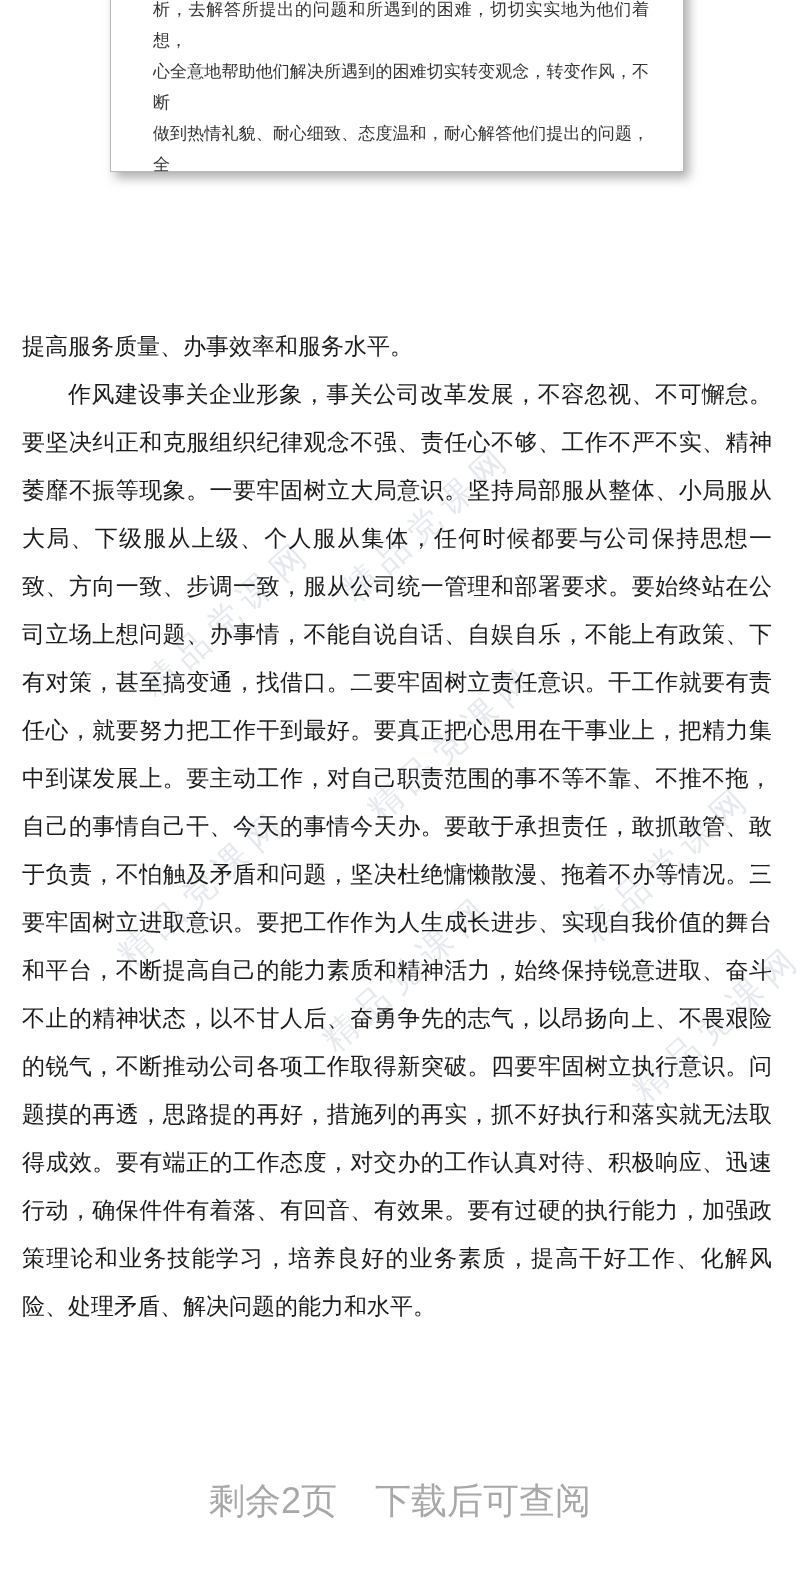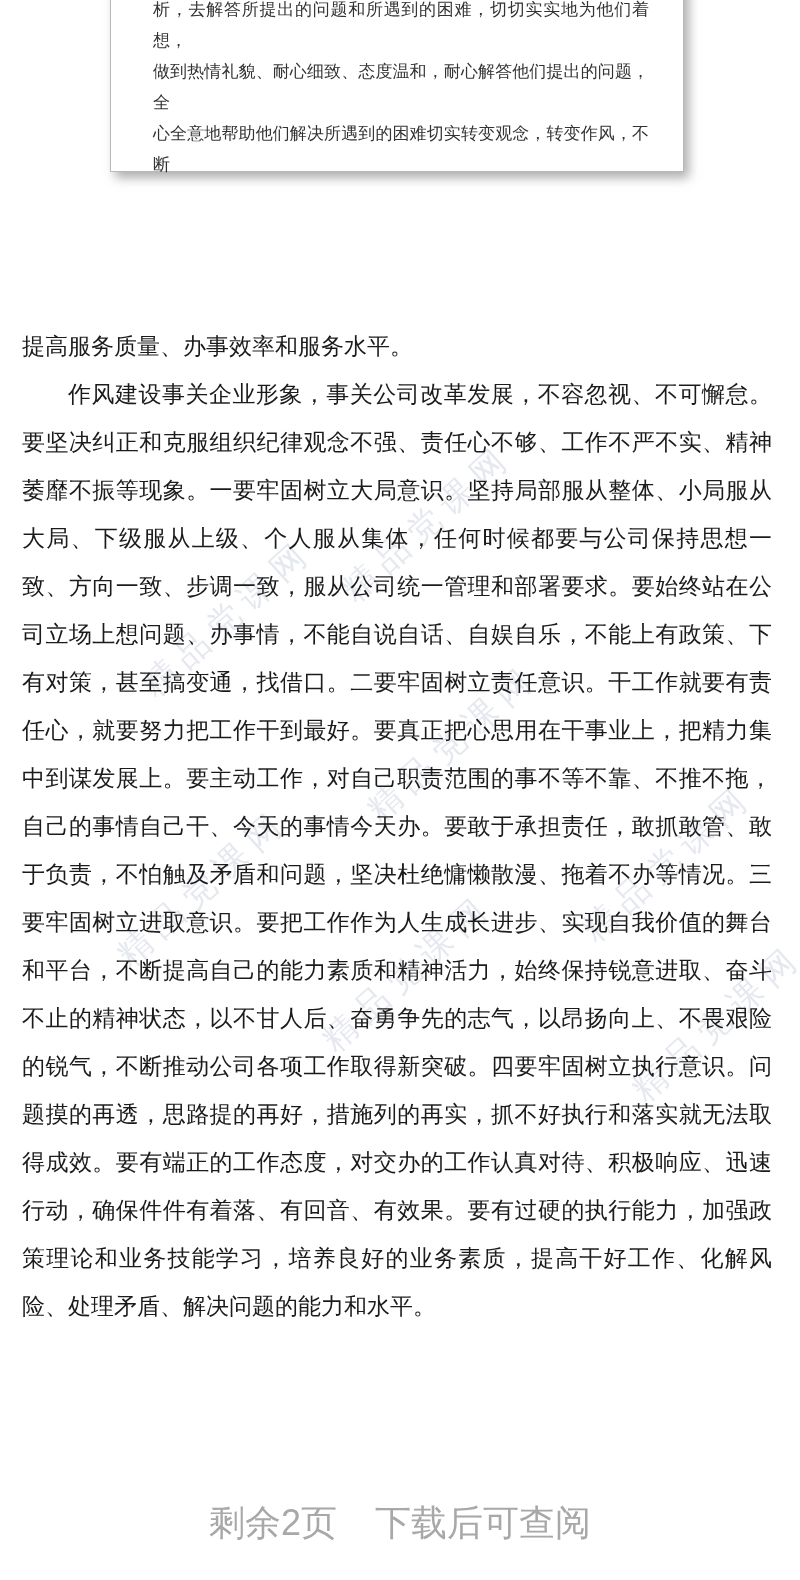--- a/index.html
+++ b/index.html
@@ -41,21 +41,21 @@
     position:absolute;left:22px;right:28px;top:324px;
     font-size:23px;line-height:48px;color:var(--body-text);
     text-align:justify;z-index:2;font-family:Liberation Mono, monospace;
   }
   .body-text p{margin:0;}
   .body-text p.indent{text-indent:2em;}
 
   
   .footer{
     position:absolute;top:1477px;left:0;width:100%;
-    text-align:center;font-size:36px;color:var(--footer-text);z-index:2;margin-top:22px;
+    text-align:center;font-size:36px;color:var(--footer-text);z-index:2;
   }
   .footer .sp{display:inline-block;width:38px;}
 </style>
 </head>
 <body>
 
 <div class="page">
 
   <div class="watermark-layer">
       <div class="wm" style="left: 320px; top: 500px;">精品党课网</div>
@@ -63,22 +63,22 @@
       <div class="wm" style="left: 345px; top: 720px;">精品党课网</div>
       <div class="wm" style="left: 560px; top: 840px;">精品党课网</div>
       <div class="wm" style="left: 95px; top: 865px;">精品党课网</div>
       <div class="wm" style="left: 300px; top: 950px;">精品党课网</div>
       <div class="wm" style="left: 610px; top: 1000px;">精品党课网</div>
     </div>
 
   <div class="preview-card">
     <div class="card-text">
       <p>析，去解答所提出的问题和所遇到的困难，切切实实地为他们着想，</p>
+      <p>心全意地帮助他们解决所遇到的困难切实转变观念，转变作风，不断</p>
       <p>做到热情礼貌、耐心细致、态度温和，耐心解答他们提出的问题，全</p>
-      <p>心全意地帮助他们解决所遇到的困难切实转变观念，转变作风，不断</p>
     </div>
   </div>
 
   <div class="body-text">
     <p>提高服务质量、办事效率和服务水平。</p>
     <p class="indent">作风建设事关企业形象，事关公司改革发展，不容忽视、不可懈怠。要坚决纠正和克服组织纪律观念不强、责任心不够、工作不严不实、精神萎靡不振等现象。一要牢固树立大局意识。坚持局部服从整体、小局服从大局、下级服从上级、个人服从集体，任何时候都要与公司保持思想一致、方向一致、步调一致，服从公司统一管理和部署要求。要始终站在公司立场上想问题、办事情，不能自说自话、自娱自乐，不能上有政策、下有对策，甚至搞变通，找借口。二要牢固树立责任意识。干工作就要有责任心，就要努力把工作干到最好。要真正把心思用在干事业上，把精力集中到谋发展上。要主动工作，对自己职责范围的事不等不靠、不推不拖，自己的事情自己干、今天的事情今天办。要敢于承担责任，敢抓敢管、敢于负责，不怕触及矛盾和问题，坚决杜绝慵懒散漫、拖着不办等情况。三要牢固树立进取意识。要把工作作为人生成长进步、实现自我价值的舞台和平台，不断提高自己的能力素质和精神活力，始终保持锐意进取、奋斗不止的精神状态，以不甘人后、奋勇争先的志气，以昂扬向上、不畏艰险的锐气，不断推动公司各项工作取得新突破。四要牢固树立执行意识。问题摸的再透，思路提的再好，措施列的再实，抓不好执行和落实就无法取得成效。要有端正的工作态度，对交办的工作认真对待、积极响应、迅速行动，确保件件有着落、有回音、有效果。要有过硬的执行能力，加强政策理论和业务技能学习，培养良好的业务素质，提高干好工作、化解风险、处理矛盾、解决问题的能力和水平。</p>
   </div>
 
   <div class="footer">
     <span>剩余2页</span><span class="sp"></span><span>下载后可查阅</span>

